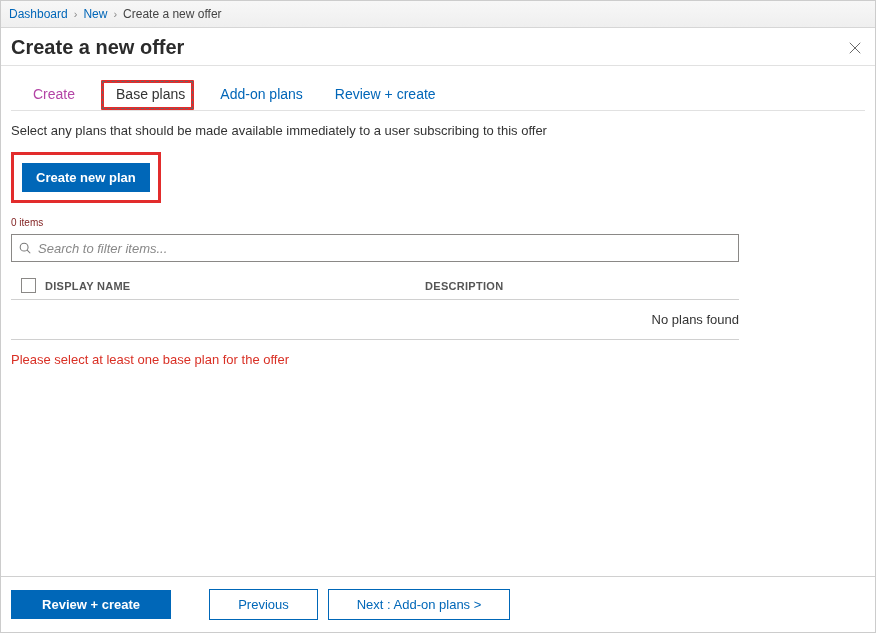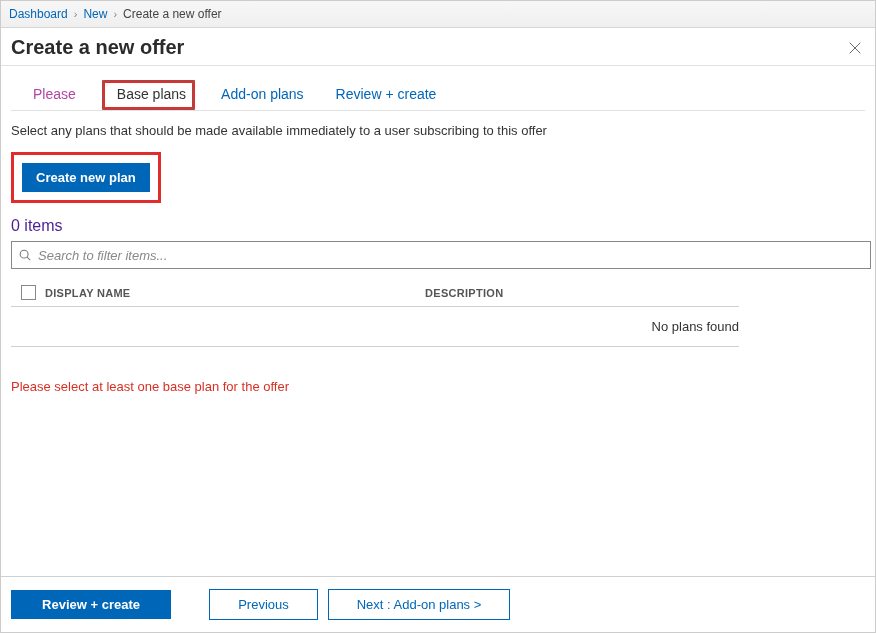--- a/index.html
+++ b/index.html
@@ -81,23 +81,23 @@
     font-weight: 600;
     padding: 7px 14px;
     cursor: pointer;
   }
   .create-plan-wrap {
     display: inline-block;
     border: 3px solid #e22c2c;
     padding: 8px;
     margin-bottom: 14px;
   }
-  .items-count { font-size: 16px; color: #4c1d95; margin-bottom: 6px; }
+  .items-count { font-size: 10px; color: #7f1d1d; margin-bottom: 6px; }
   .filter-box {
-    width: 860px;
+    width: 728px;
     display: flex;
     align-items: center;
     border: 1px solid #8a8886;
     height: 28px;
     padding: 0 6px;
     margin-bottom: 10px;
     background: #fff;
   }
   .filter-box svg { width: 14px; height: 14px; color: #777; margin-right: 6px; flex-shrink:0;}
   .filter-input {
@@ -120,21 +120,21 @@
     font-size: 11px; font-weight: 600; color: #555; letter-spacing: 0.3px;
   }
   .th-name { width: 380px; }
   .th-desc { flex: 1; }
   .table-empty {
     border-bottom: 1px solid #d0d0d0;
     padding: 12px 0 12px 8px;
     font-size: 13px; color: #333; text-align: right;
   }
   .error-msg {
-    color: #d93025; font-size: 13px; margin-top: 32px;
+    color: #d93025; font-size: 13px; margin-top: 12px;
   }
   
   .footer {
     border-top: 1px solid #d0d0d0;
     padding: 12px 10px;
     display: flex;
     align-items: center;
   }
   .btn {
     font-size: 13px;
@@ -172,21 +172,21 @@
     </div>
     <div class="close-btn">
       <svg viewBox="0 0 16 16" stroke="currentColor" stroke-width="1" fill="none">
         <line x1="2" y1="2" x2="14" y2="14"></line>
           <line x1="14" y1="2" x2="2" y2="14"></line>
       </svg>
     </div>
   </div>
 
   <div class="tabs">
-    <div class="tab tab-basics">Please</div>
+    <div class="tab tab-basics">Create</div>
     <div class="tab tab-highlight tab-active">Base plans</div>
     <div class="tab tab-link">Add-on plans</div>
     <div class="tab tab-link">Review + create</div>
   </div>
 
   <div class="content">
     <div class="intro-text">Select any plans that should be made available immediately to a user subscribing to this offer</div>
 
     <div class="create-plan-wrap">
       <div class="create-plan-btn">Create new plan</div>

